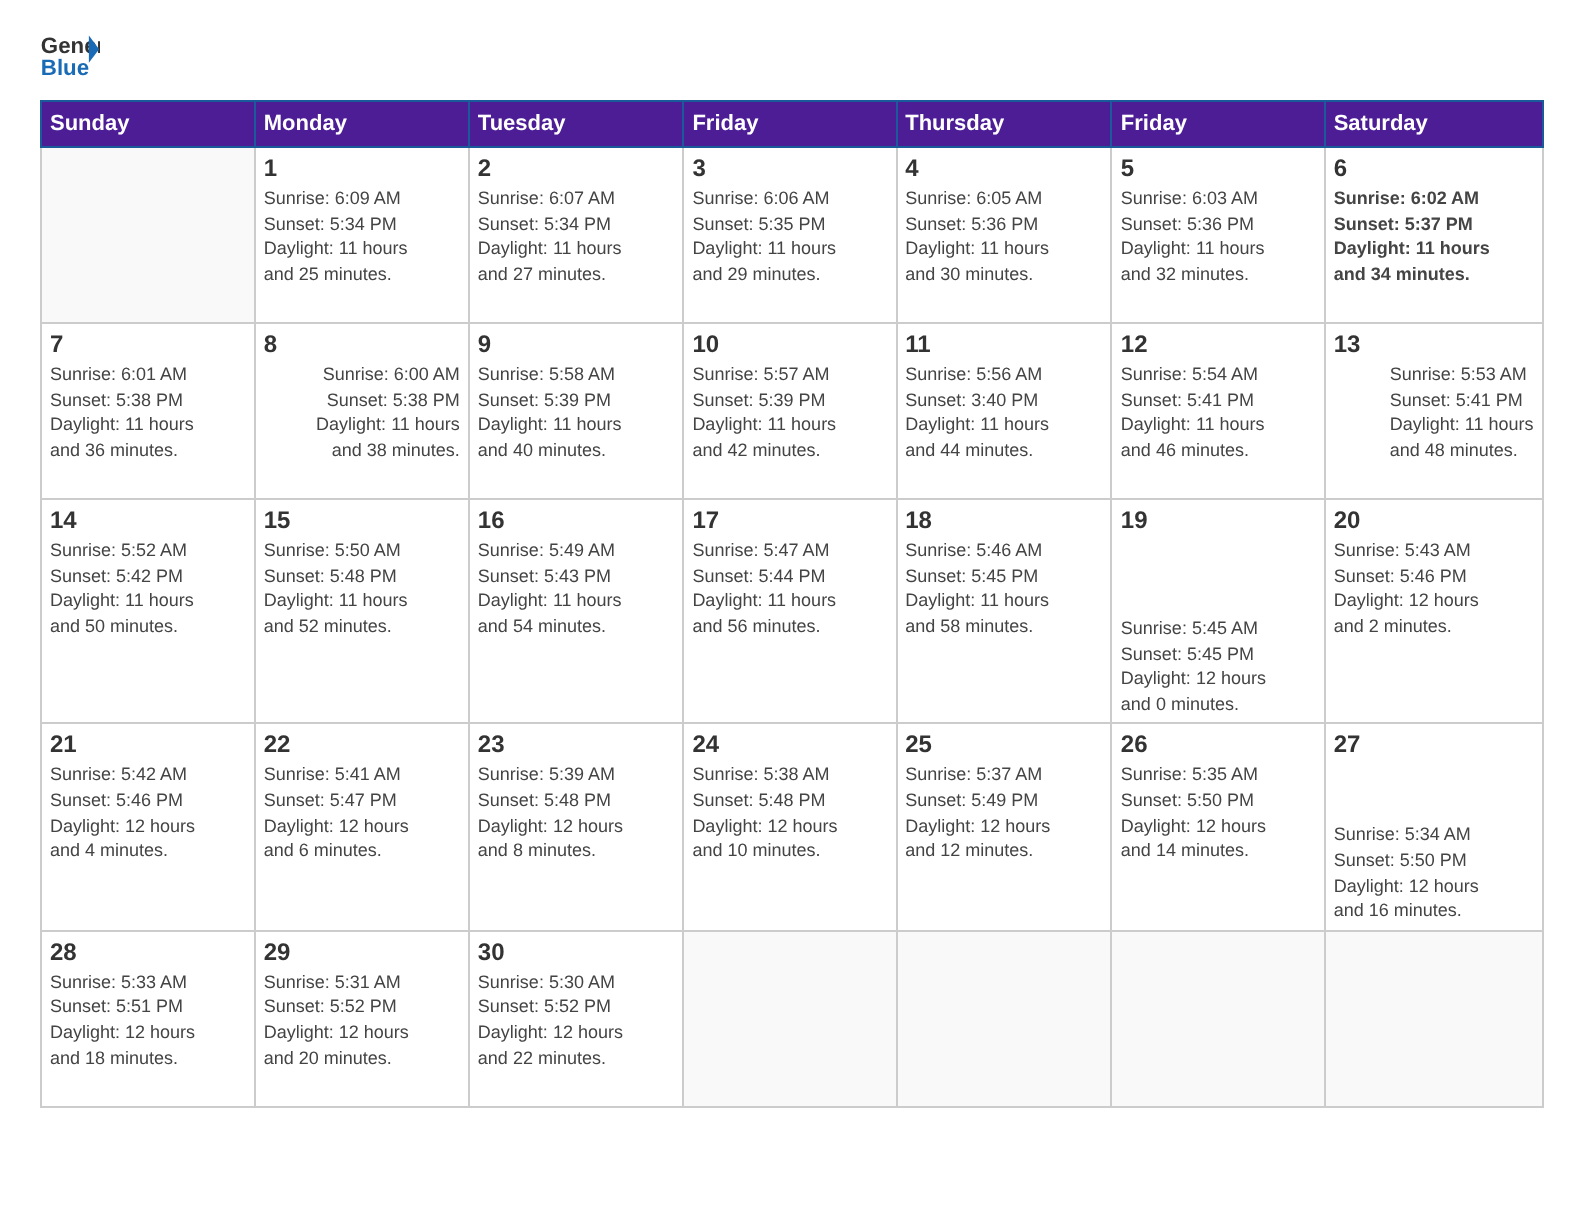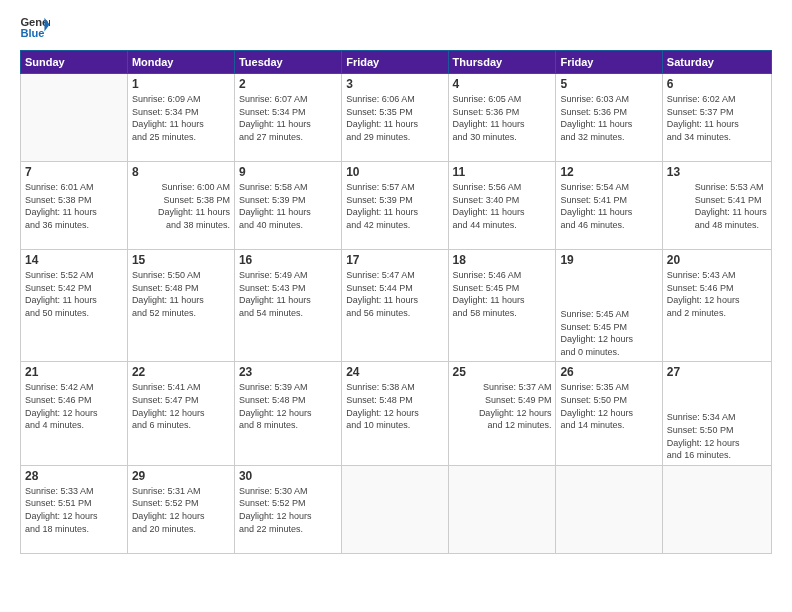--- a/index.html
+++ b/index.html
@@ -144,21 +144,21 @@
           </td>
           <td>
             <span class="day-num">5</span>
             <div class="day-info" style="white-space: pre-line;">Sunrise: 6:03 AM
 Sunset: 5:36 PM
 Daylight: 11 hours
 and 32 minutes.</div>
           </td>
           <td>
             <span class="day-num">6</span>
-            <div class="day-info" style="white-space: pre-line;">Sunrise: 6:02 AM
+            <div class="day-info" style="white-space: pre-line; font-weight: bold;">Sunrise: 6:02 AM
 Sunset: 5:37 PM
 Daylight: 11 hours
 and 34 minutes.</div>
           </td>
         </tr>
         <tr>
           <td>
             <span class="day-num">7</span>
             <div class="day-info" style="white-space: pre-line;">Sunrise: 6:01 AM
 Sunset: 5:38 PM
@@ -283,21 +283,21 @@
           </td>
           <td>
             <span class="day-num">24</span>
             <div class="day-info" style="white-space: pre-line;">Sunrise: 5:38 AM
 Sunset: 5:48 PM
 Daylight: 12 hours
 and 10 minutes.</div>
           </td>
           <td>
             <span class="day-num">25</span>
-            <div class="day-info" style="white-space: pre-line; text-align: right;">Sunrise: 5:37 AM
+            <div class="day-info" style="white-space: pre-line;">Sunrise: 5:37 AM
 Sunset: 5:49 PM
 Daylight: 12 hours
 and 12 minutes.</div>
           </td>
           <td>
             <span class="day-num">26</span>
             <div class="day-info" style="white-space: pre-line;">Sunrise: 5:35 AM
 Sunset: 5:50 PM
 Daylight: 12 hours
 and 14 minutes.</div>

